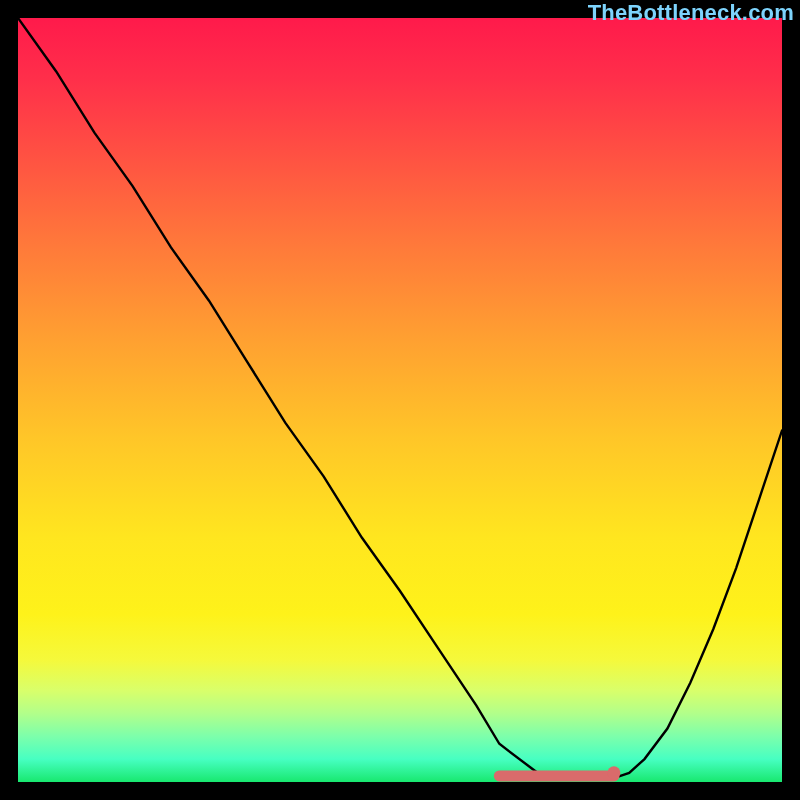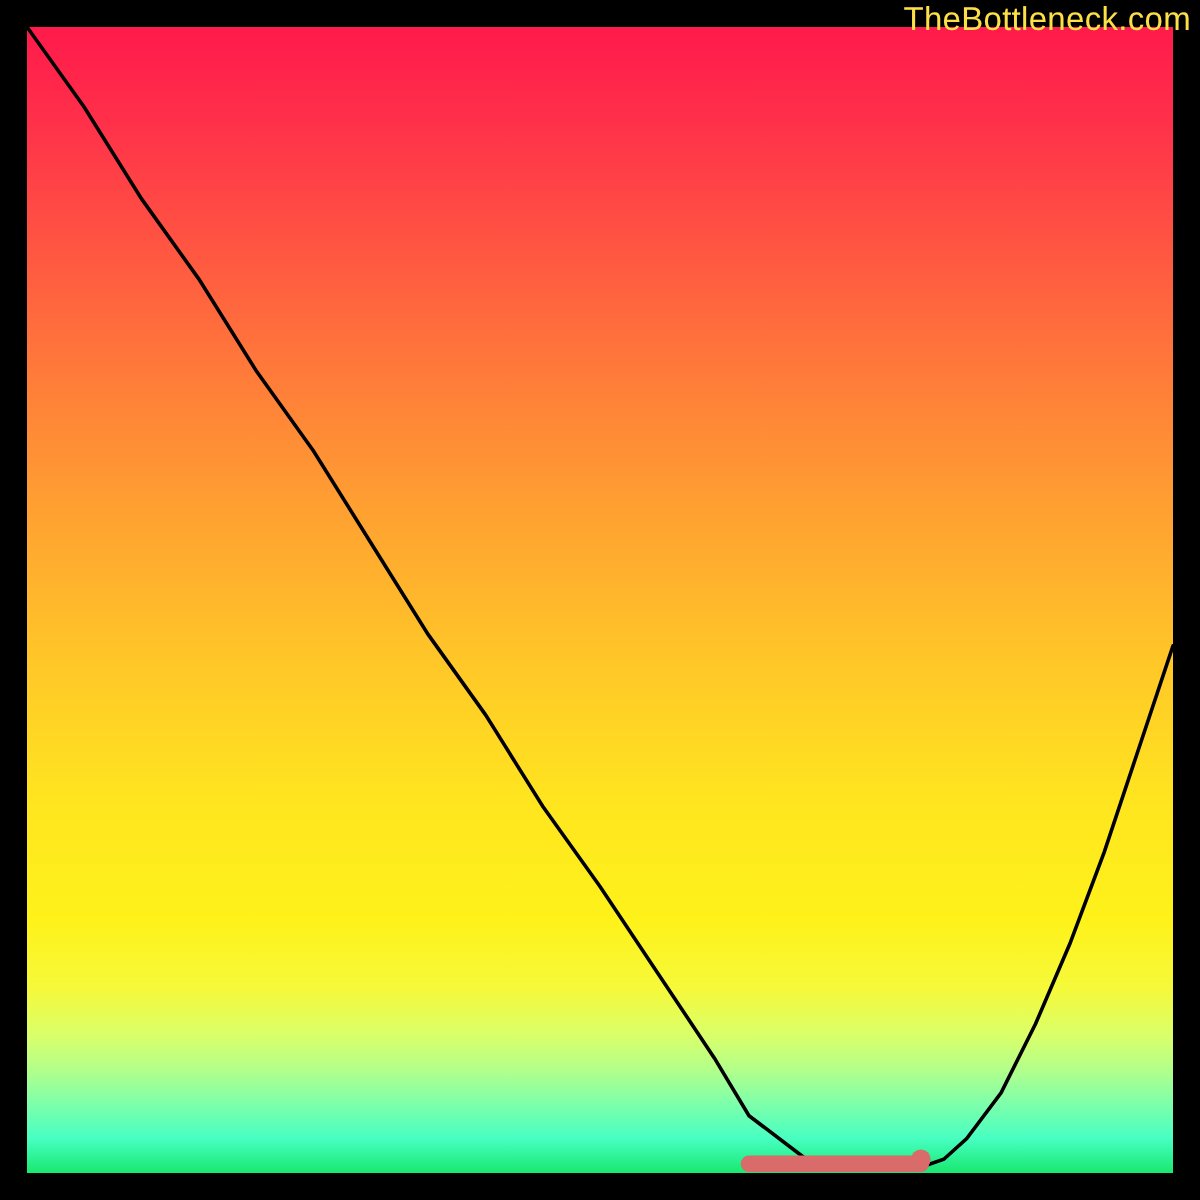--- a/index.html
+++ b/index.html
@@ -46,24 +46,24 @@
     position: absolute;
     left: 18px;
     top: 18px;
     width: 764px;
     height: 764px;
   }
   .watermark {
     position: absolute;
     top: 0px;
     right: 6px;
-    color: #fde047;
+    color: #7dd3fc;
     font-size: 22px;
     letter-spacing: 0.2px;
-    font-weight: 400;
+    font-weight: 700;
   }
 </style>
 </head>
 <body>
 
 <div class="frame">
 
   <div class="plot"></div>
 
   <svg class="svg-overlay" viewBox="0 0 764 764">

